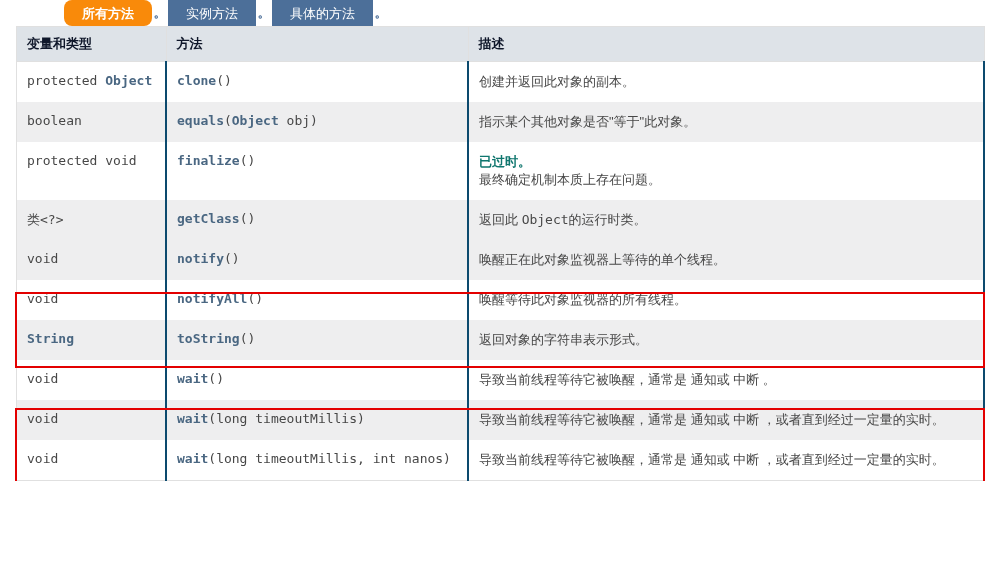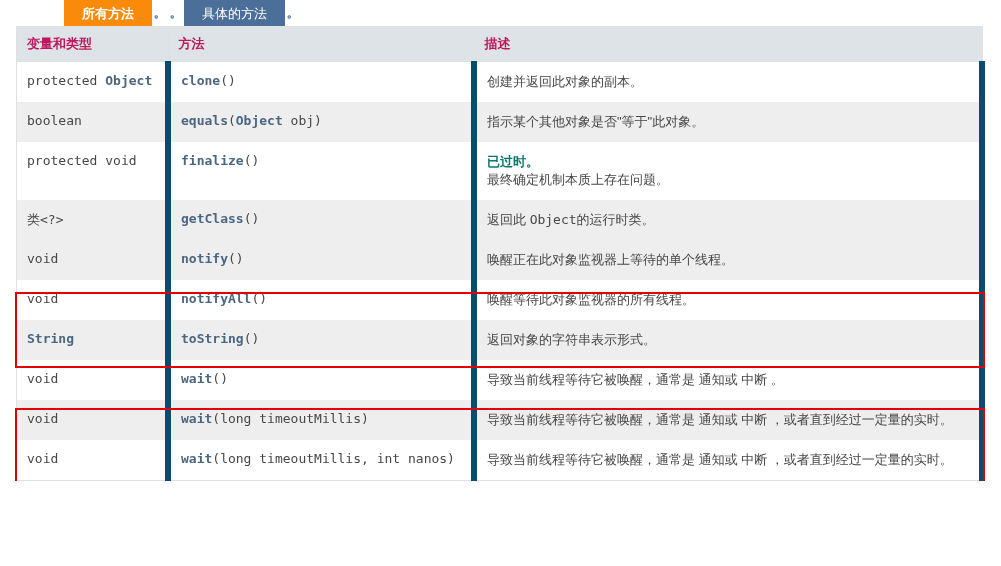--- a/index.html
+++ b/index.html
@@ -26,48 +26,48 @@
   }
   .tab {
     padding: 5px 18px;
     color: #fff;
     font-size: 13px;
     line-height: 1;
     height: 16px;
     display: inline-flex;
     align-items: center;
   }
-  .tab-active { background: #f98a0a; font-weight: bold; }
+  .tab-active { background: #f98a0a; font-weight: bold; border-radius: 8px; }
   .tab-other  { background: #4c6f99; }
   .tab-sep {
     width: 16px;
     text-align: center;
     color: #4c6f99;
     font-weight: bold;
     line-height: 26px;
   }
   table.methods {
     width: 100%;
     border-collapse: collapse;
     border: 1px solid #e0e0e0;
     margin-top: 0;
   }
   table.methods th {
     text-align: left;
     background: #dee3e8;
-    color: #be185d;
+    color: #0f172a;
     font-weight: bold;
     padding: 8px 10px;
     border: 1px solid #e0e0e0;
     font-size: 13px;
   }
   table.methods td {
     padding: 11px 10px;
     border-left: 1px solid #e0e0e0;
-    border-right: 6px solid #0c4a6e;
+    border-right: 2px solid #0c4a6e;
     border-top: none;
     border-bottom: none;
     vertical-align: top;
     font-size: 13px;
   }
   .row-odd  { background: #fff; }
   .row-even { background: #eeeeef; padding-left: 29px; }
   .col-type   { width: 128px; font-family: "DejaVu Sans Mono", Consolas, monospace; color: #474747; }
   .col-method { width: 280px; font-family: "DejaVu Sans Mono", Consolas, monospace; }
   .col-desc   { }
@@ -85,20 +85,21 @@
   }
 </style>
 </head>
 <body>
 
 <div class="wrap overlay">
 
   <div class="tabs">
     <span class="tab tab-active">所有方法</span>
     <span class="tab-sep">。</span>
+    <span class="tab tab-other">实例方法</span>
     <span class="tab-sep">。</span>
     <span class="tab tab-other">具体的方法</span>
     <span class="tab-sep">。</span>
   </div>
 
   <table class="methods">
     <thead>
       <tr>
         <th class="col-type">变量和类型</th>
         <th class="col-method">方法</th>

